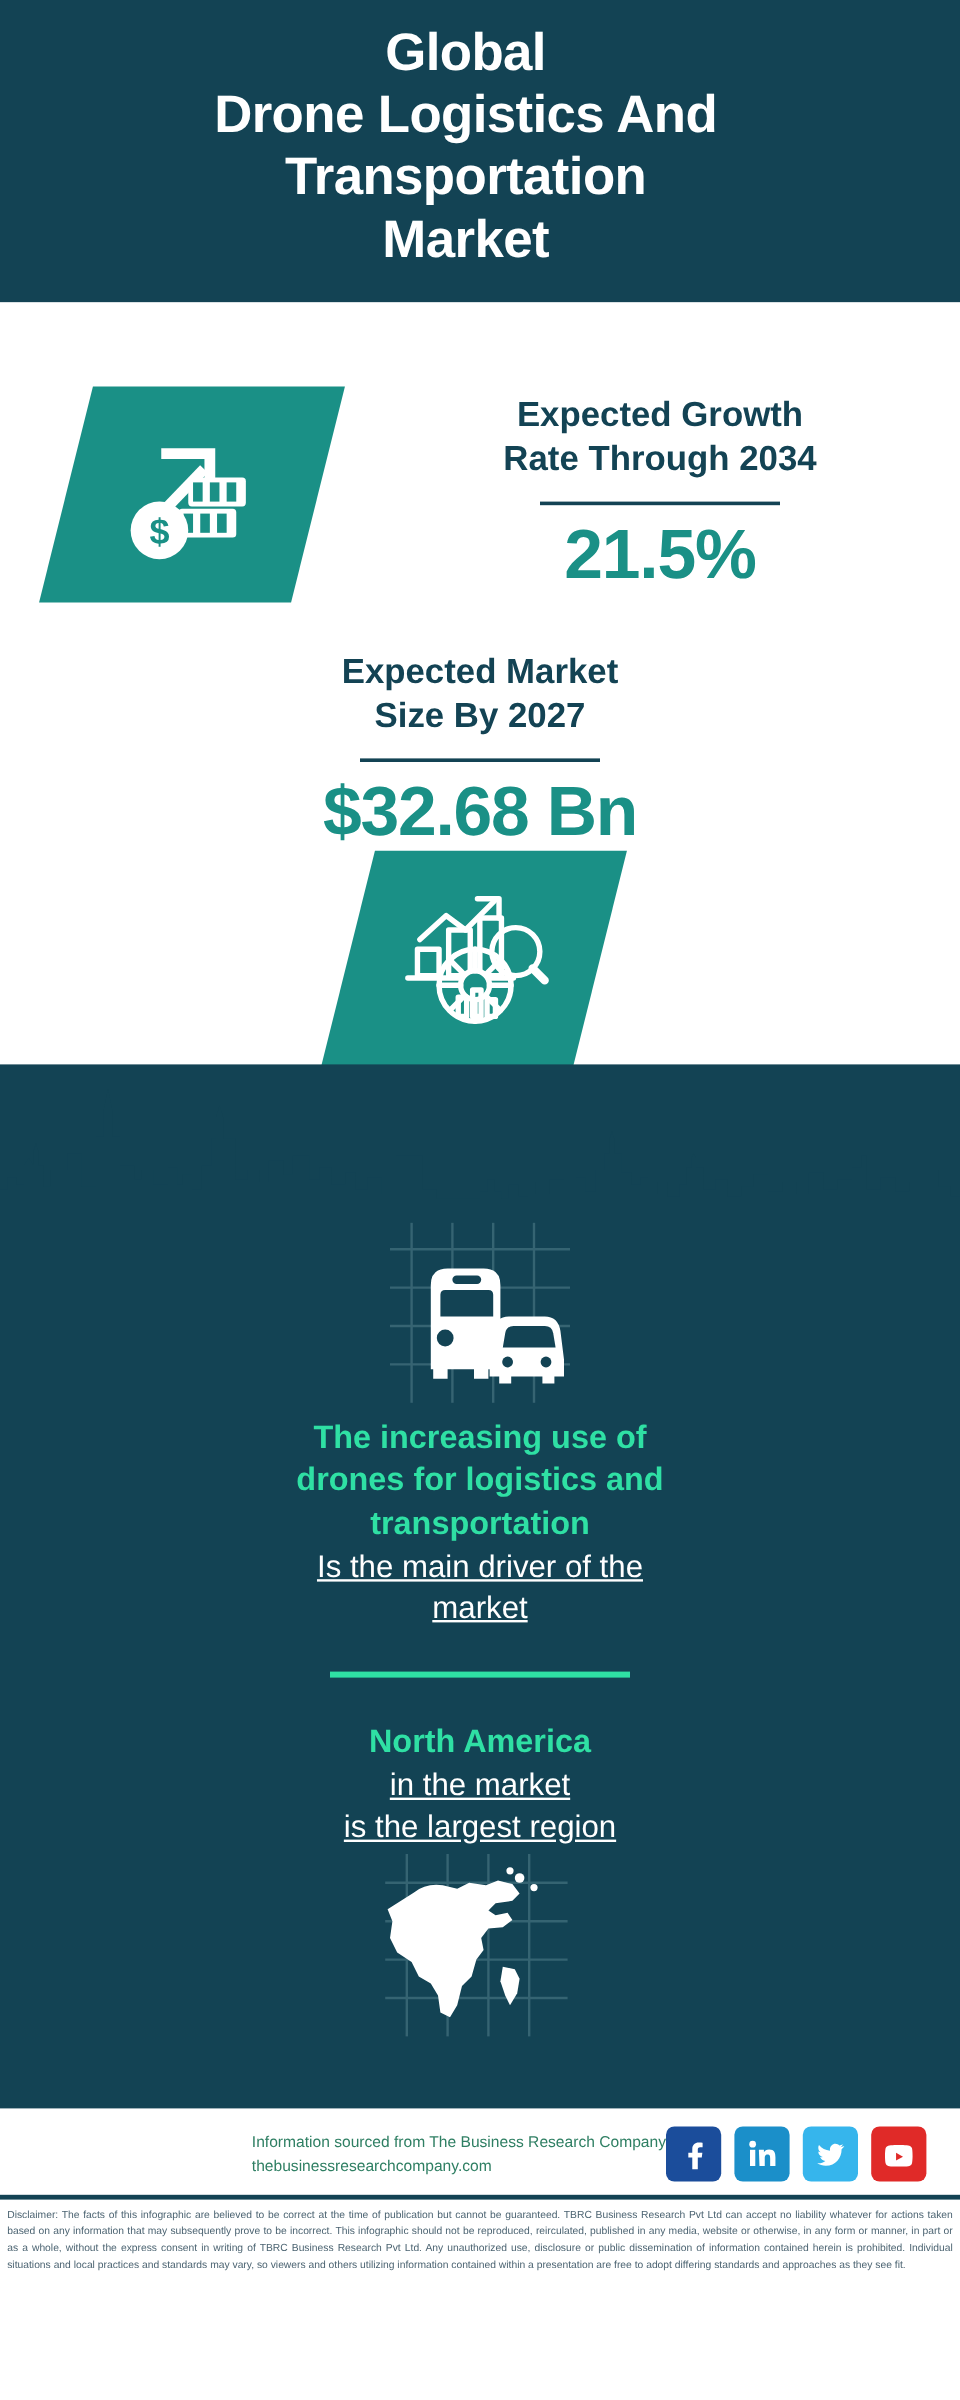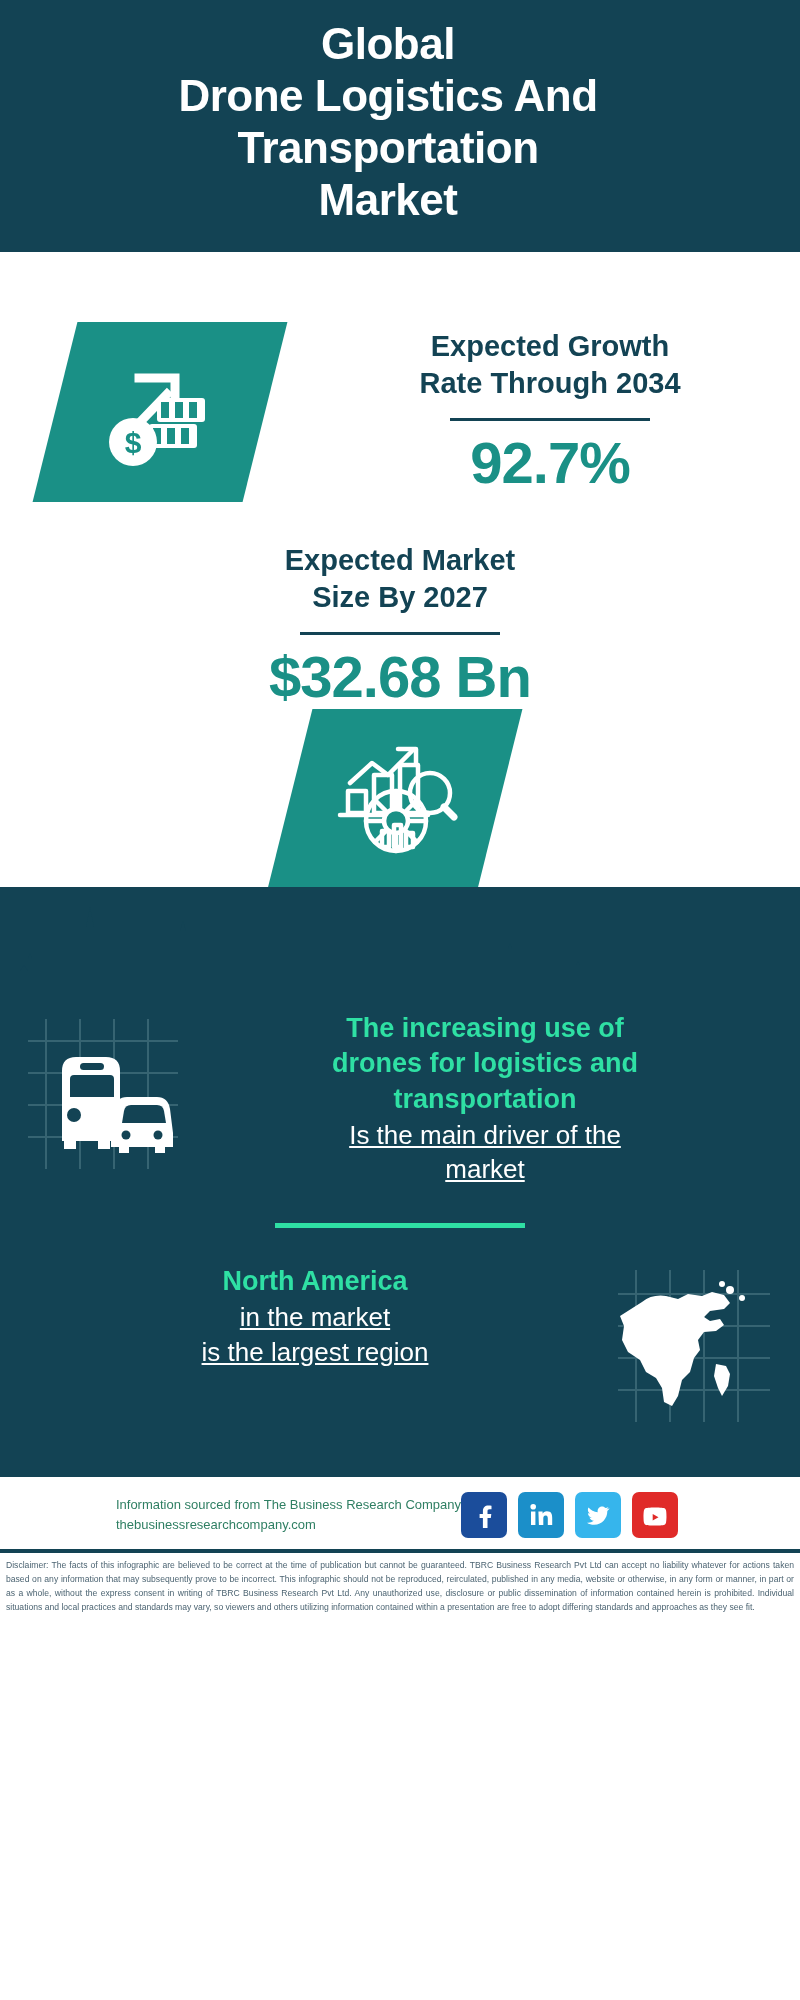--- a/index.html
+++ b/index.html
@@ -73,37 +73,37 @@
 
   
   .dark-panel {
     background:#134354;
     position:relative;
     padding:0 0 48px 0;
     margin-top:-2px;
   }
   .skyline { display:block; width:800px; height:118px; margin-top:-1px; }
 
-  .dark-row { display:flex; align-items:flex-start; padding:6px 18px 0 18px; }
+  .dark-row { display:flex; align-items:center; padding:6px 18px 0 18px;flex-direction:column; }
   .dark-text { flex:1; text-align:center; padding:0 14px; }
   .hl { color:#2fe0a4; font-size:27px; font-weight:bold; line-height:1.32; display:block; }
   .sub { color:#ffffff; font-size:26px; font-weight:normal; line-height:1.34; display:block;text-decoration:underline; }
 
   .grid-icon { width:170px; height:165px; position:relative; flex:0 0 170px; }
 
   .divider {
     width:250px; height:5px; background:#2fe0a4;
     margin:36px auto 30px auto;
   }
 
   
   .footer-strip {
     background:#ffffff;
     padding:14px 22px 10px 22px;
-    display:flex; align-items:center; justify-content:center;
+    display:flex; align-items:center; justify-content:flex-end;
     min-height:72px;
   }
   .src-text { color:#2f7f63; font-size:13px; line-height:1.55; }
   .socials { display:flex; gap:11px; align-items:center; padding-right:6px; }
   .sbox { width:46px; height:46px; border-radius:7px; display:flex; align-items:center; justify-content:center; }
   .s-fb { background:#1b4d9b; }
   .s-li { background:#1b8fc9; }
   .s-tw { background:#36b5ec; }
   .s-yt { background:#e02a28; }
 
@@ -156,21 +156,21 @@
             </svg>
           </span>
         </div>
       </div>
       <div class="text-cell">
         <div class="stat-title">
           <span>Expected Growth</span><br>
           <span>Rate Through 2034</span>
         </div>
         <div class="rule"></div>
-        <div class="stat-value">92.7%</div>
+        <div class="stat-value">21.5%</div>
       </div>
     </div>
 
     <div class="stat-row reverse">
       <div class="text-cell">
         <div class="stat-title">
           <span>Expected Market</span><br>
           <span>Size By 2027</span>
         </div>
         <div class="rule"></div>

